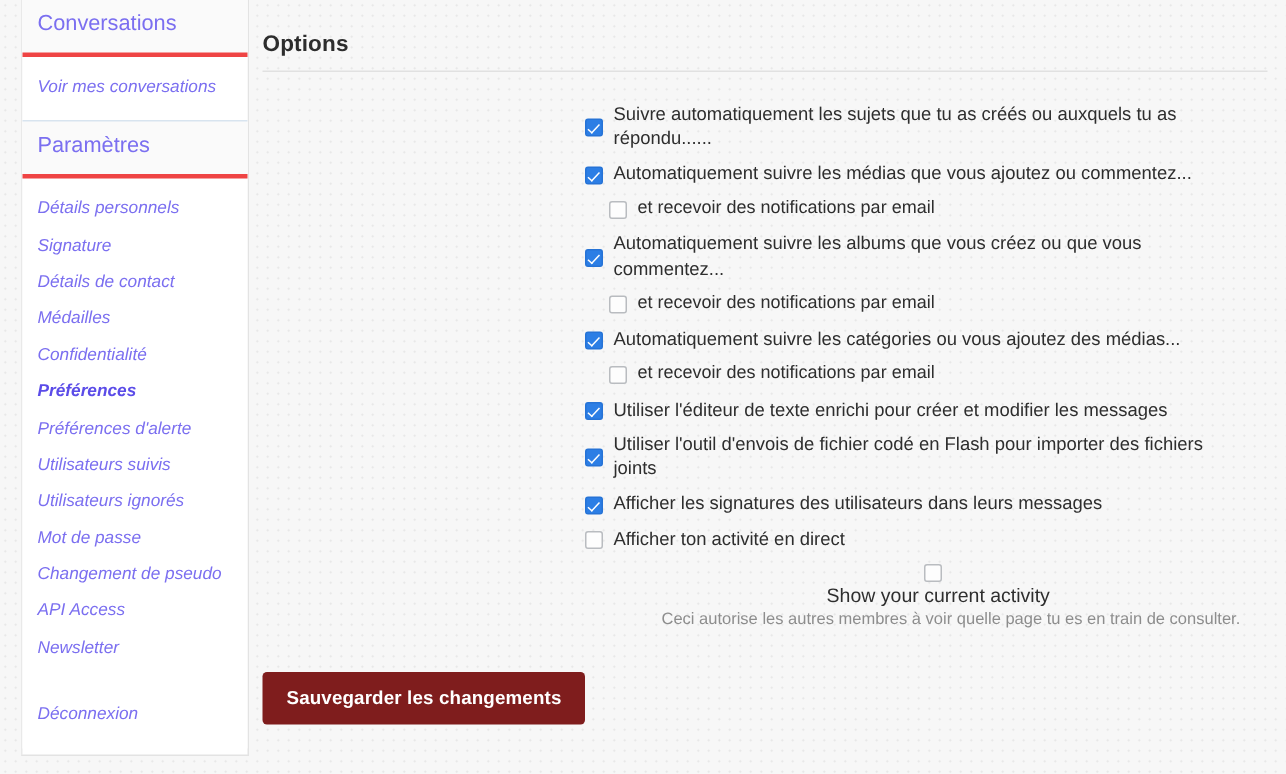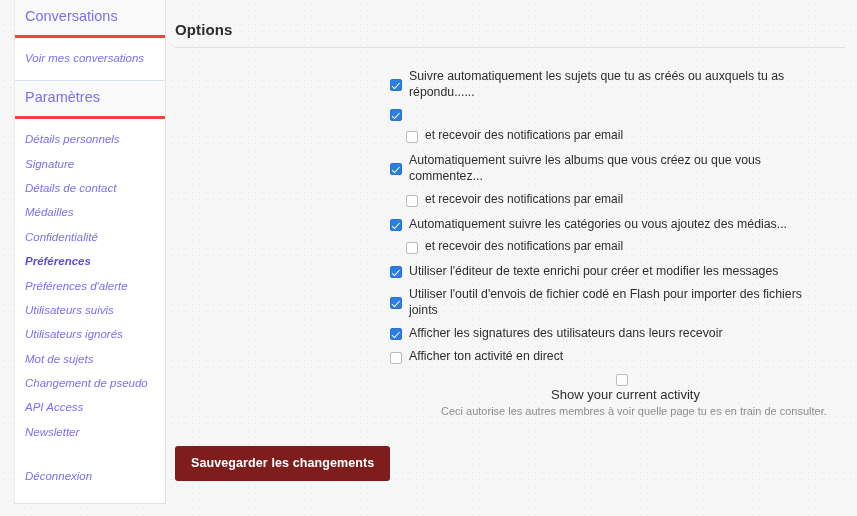--- a/index.html
+++ b/index.html
@@ -198,40 +198,41 @@
         <div class="side-links">
           <a class="side-link">Détails personnels</a>
           <a class="side-link">Signature</a>
           <a class="side-link">Détails de contact</a>
           <a class="side-link">Médailles</a>
           <a class="side-link">Confidentialité</a>
           <a class="side-link active">Préférences</a>
           <a class="side-link">Préférences d'alerte</a>
           <a class="side-link">Utilisateurs suivis</a>
           <a class="side-link">Utilisateurs ignorés</a>
-          <a class="side-link">Mot de sujets</a>
+          <a class="side-link">Mot de passe</a>
           <a class="side-link">Changement de pseudo</a>
           <a class="side-link">API Access</a>
           <a class="side-link">Newsletter</a>
           <div class="side-spacer"></div>
           <a class="side-link">Déconnexion</a>
         </div>
       </div>
     </nav>
 
   <main class="main">
     <div class="main-title">Options</div>
     <div class="divider"></div>
     <div class="options-wrap" id="options-list">
         <div class="opt-row">
           <span class="cb checked"></span>
           <span class="opt-label">Suivre automatiquement les sujets que tu as créés ou auxquels tu as répondu......</span>
         </div>
         <div class="opt-row">
           <span class="cb checked"></span>
+          <span class="opt-label">Automatiquement suivre les médias que vous ajoutez ou commentez...</span>
         </div>
         <div class="opt-row sub">
           <span class="cb"></span>
           <span class="opt-label small">et recevoir des notifications par email</span>
         </div>
         <div class="opt-row">
           <span class="cb checked"></span>
           <span class="opt-label">Automatiquement suivre les albums que vous créez ou que vous commentez...</span>
         </div>
         <div class="opt-row sub">
@@ -249,21 +250,21 @@
         <div class="opt-row">
           <span class="cb checked"></span>
           <span class="opt-label">Utiliser l'éditeur de texte enrichi pour créer et modifier les messages</span>
         </div>
         <div class="opt-row">
           <span class="cb checked"></span>
           <span class="opt-label">Utiliser l'outil d'envois de fichier codé en Flash pour importer des fichiers joints</span>
         </div>
         <div class="opt-row">
           <span class="cb checked"></span>
-          <span class="opt-label">Afficher les signatures des utilisateurs dans leurs recevoir</span>
+          <span class="opt-label">Afficher les signatures des utilisateurs dans leurs messages</span>
         </div>
         <div class="opt-row">
           <span class="cb"></span>
           <span class="opt-label">Afficher ton activité en direct</span>
         </div>
         <div class="opt-row sub2">
           <span class="cb"></span>
           <span class="opt-label big">Show your current activity</span>
         </div>
         <div class="hint ind2">Ceci autorise les autres membres à voir quelle page tu es en train de consulter.</div>

